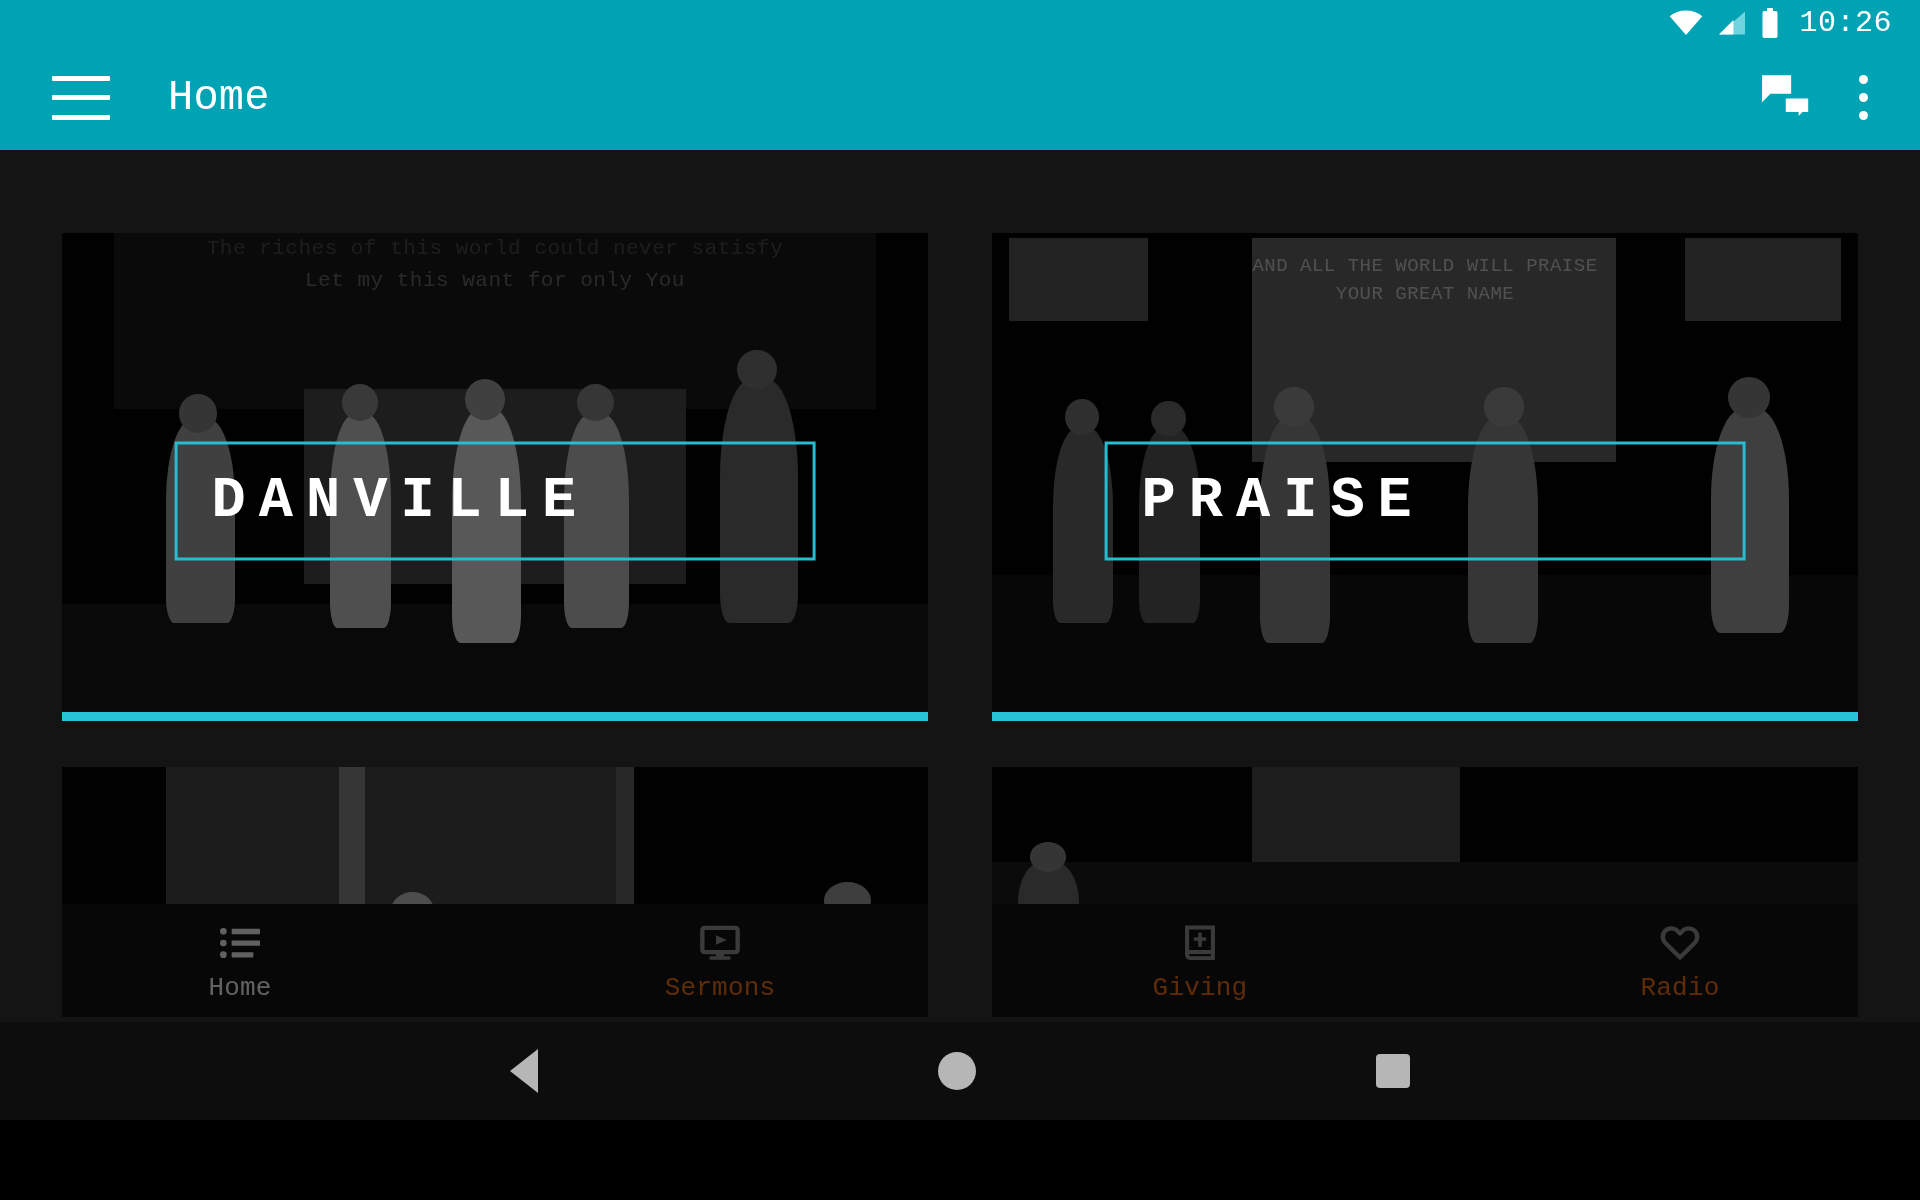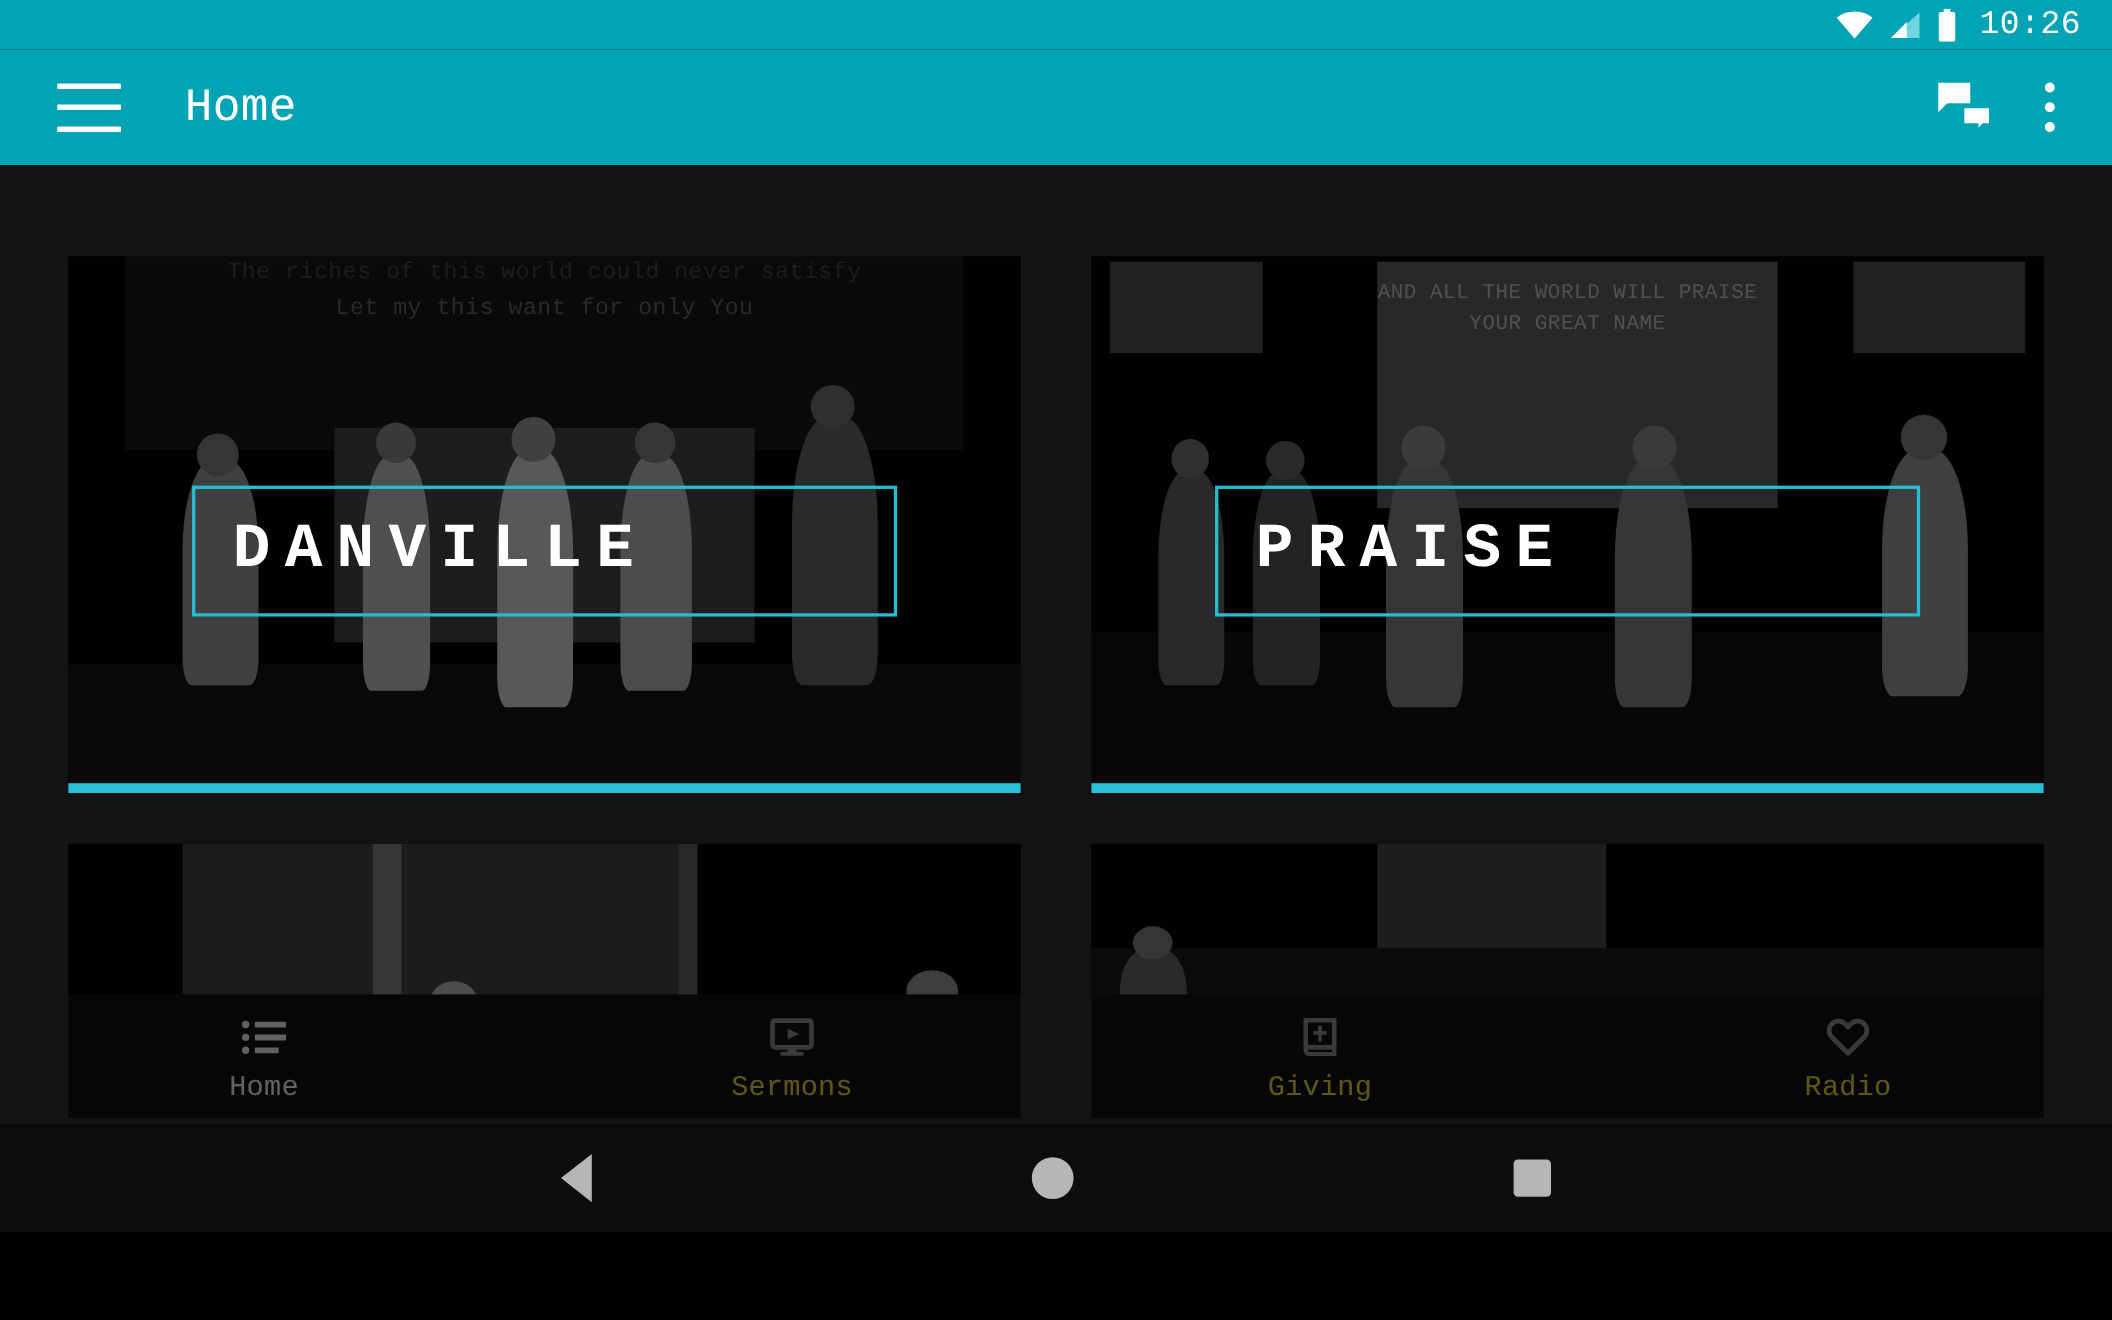--- a/index.html
+++ b/index.html
@@ -89,21 +89,21 @@
   
   .bottomnav {
     position:absolute; left:0; bottom:98px; width:1920px; height:118px;
     background:#141414;
     display:flex; align-items:center;
   }
   .navitem {
     flex:1; display:flex; flex-direction:column; align-items:center; justify-content:center;
     gap:10px; cursor:pointer;
   }
-  .navitem .nav-label { font-size:26px; color:#fde047; letter-spacing:0.2px; }
+  .navitem .nav-label { font-size:26px; color:#f97316; letter-spacing:0.2px; }
   .navitem.active .nav-label { color:#ffffff; }
   .navicon { height:40px; display:flex; align-items:center; justify-content:center; }
 
   
   .sysnav {
     position:absolute; left:0; bottom:0; width:1920px; height:98px;
     background:#0d0d0d; display:flex; align-items:center; justify-content:center;
   }
   .sysnav-inner { width:900px; display:flex; align-items:center; justify-content:space-between; }
   .sys-back { width:0;height:0;border-top:22px solid transparent;border-bottom:22px solid transparent;border-right:28px solid #b6b6b6; cursor:pointer; }

